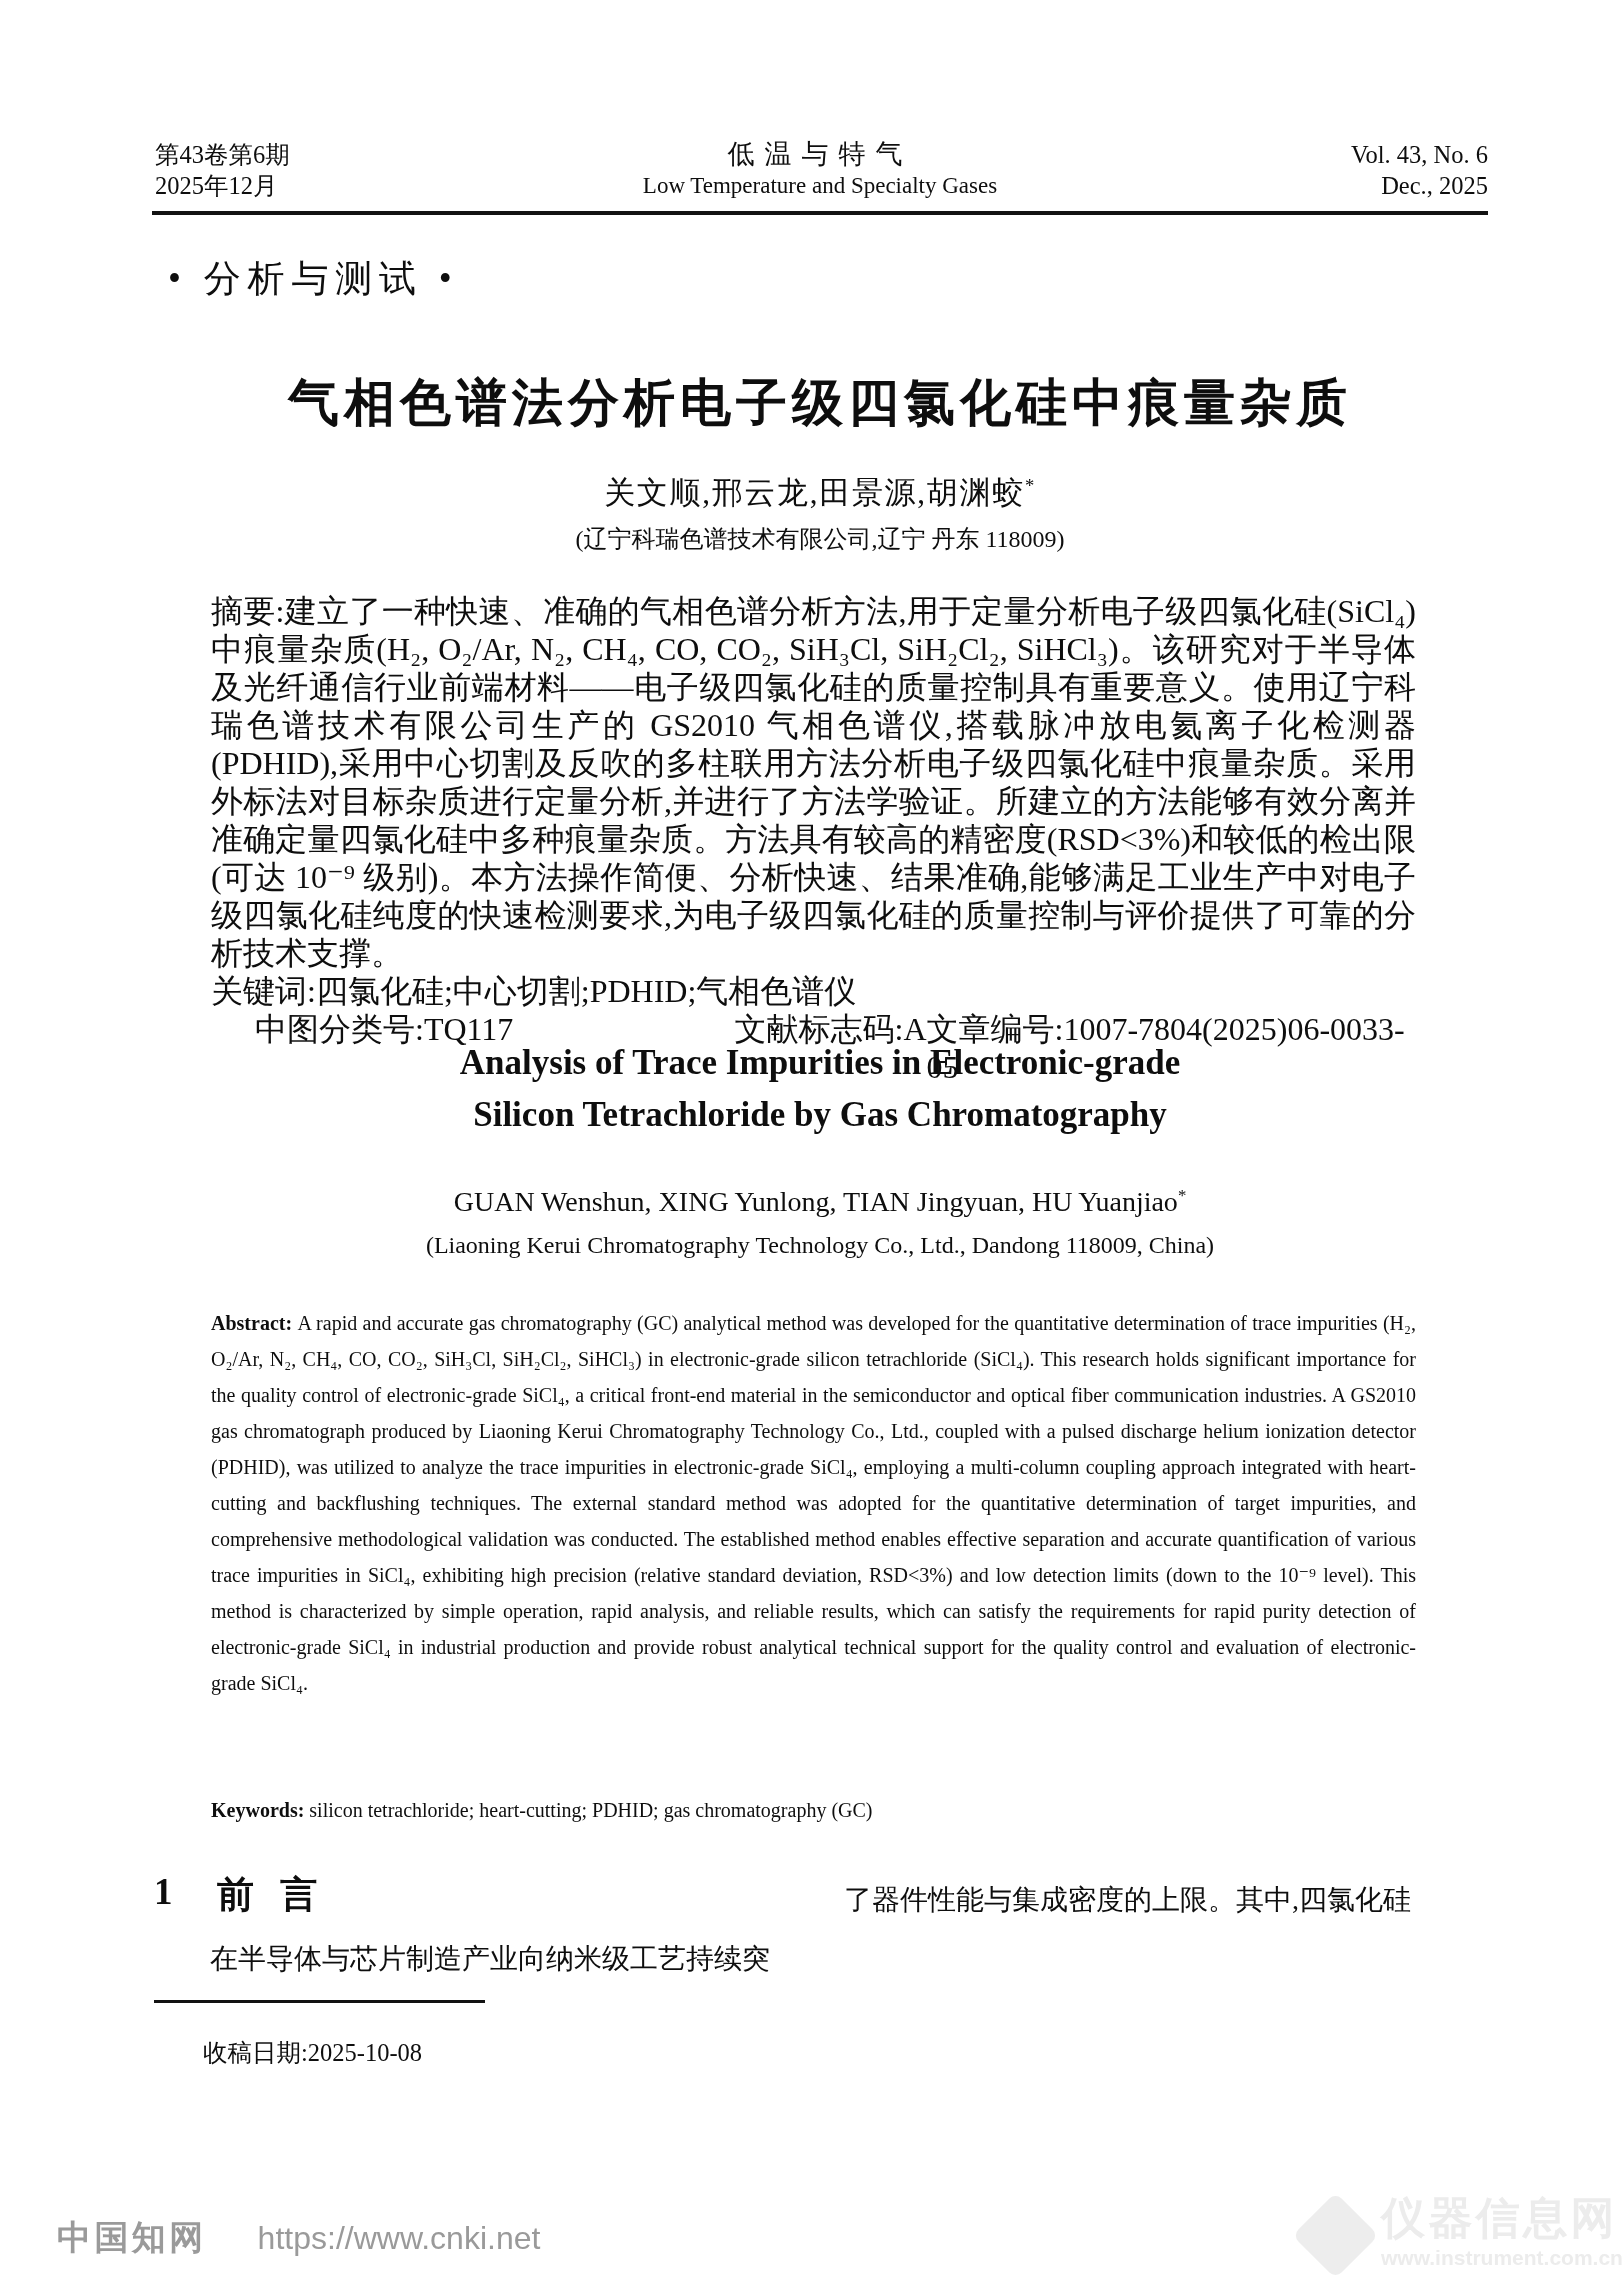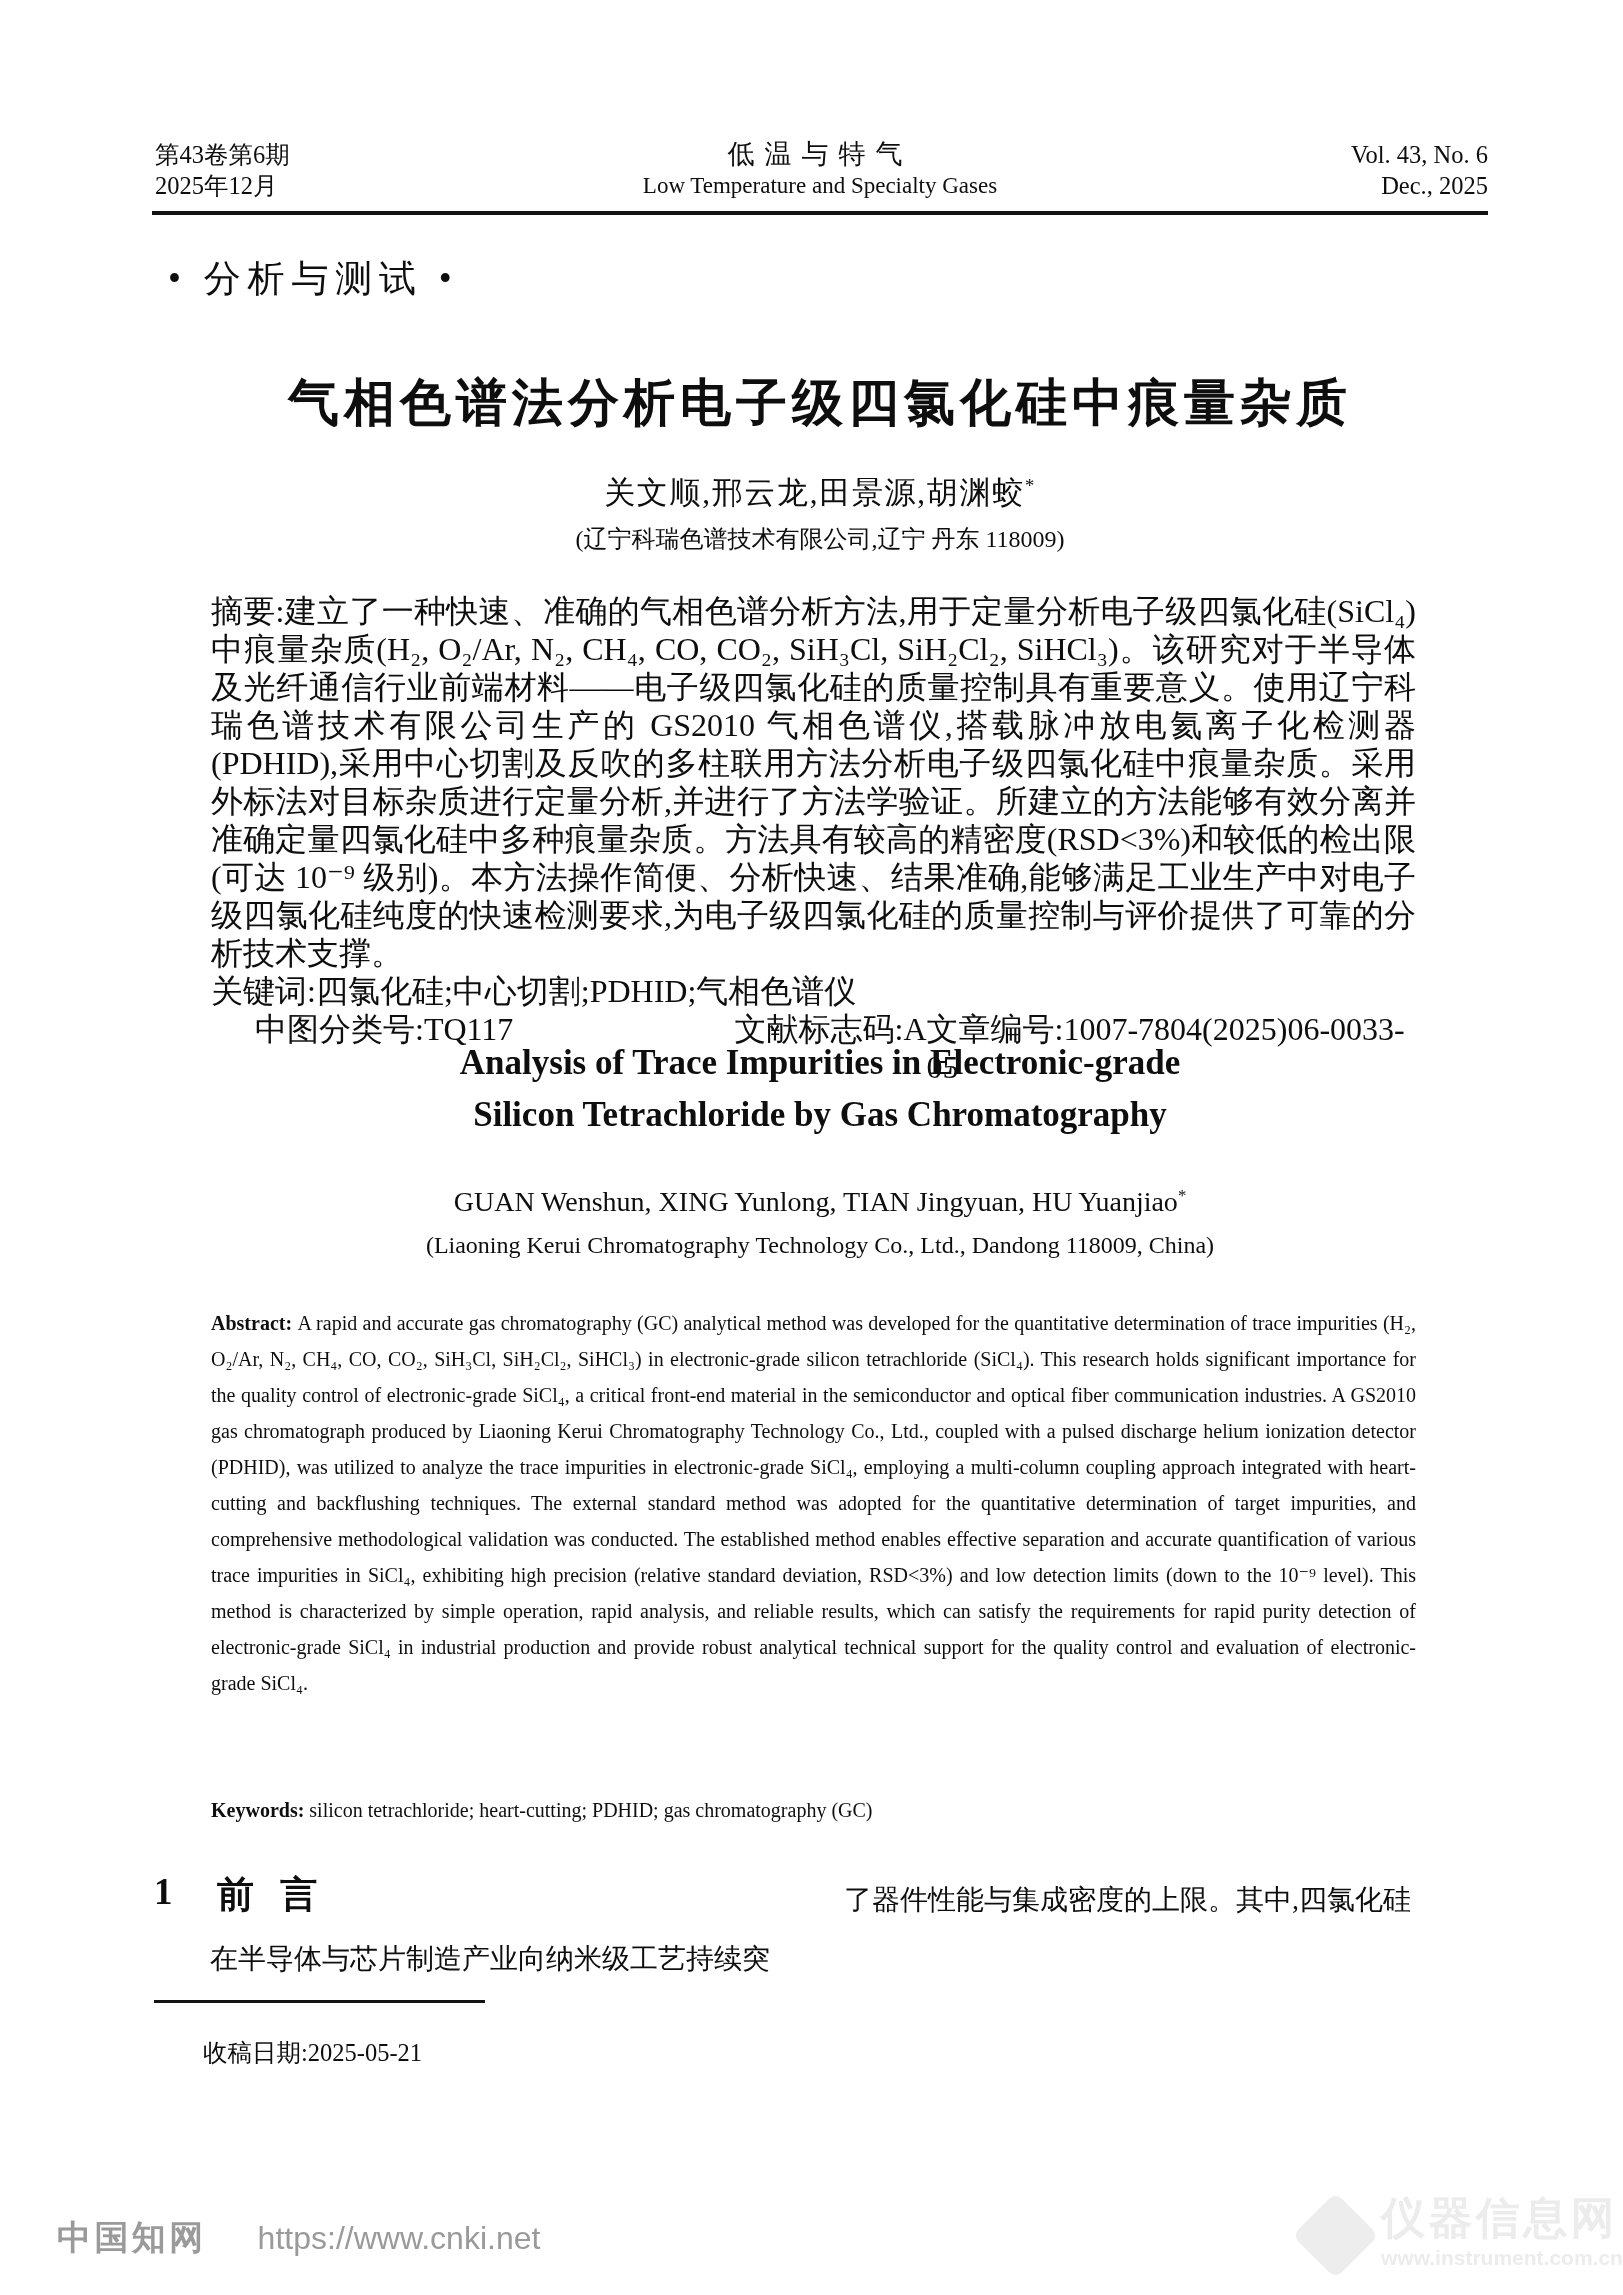--- a/index.html
+++ b/index.html
@@ -122,21 +122,21 @@
   <span class="ttl">前 言</span>
 </div>
 
 <div class="abs intro-left">在半导体与芯片制造产业向纳米级工艺持续突</div>
 
 <div class="abs intro-right">
   <div>了器件性能与集成密度的上限。其中,四氯化硅</div>
 </div>
 
 <div class="abs foot-rule"></div>
-<div class="abs received">收稿日期:2025-05-21</div>
+<div class="abs received">收稿日期:2025-10-08</div>
 
 <div class="abs footer">
   <span class="brand">中国知网</span>
   <span class="url">https://www.cnki.net</span>
 </div>
 
 <div class="abs watermark">
   <div class="wm-diamond"></div>
   <div class="wm-col">
     <span class="wm-name">仪器信息网</span>

